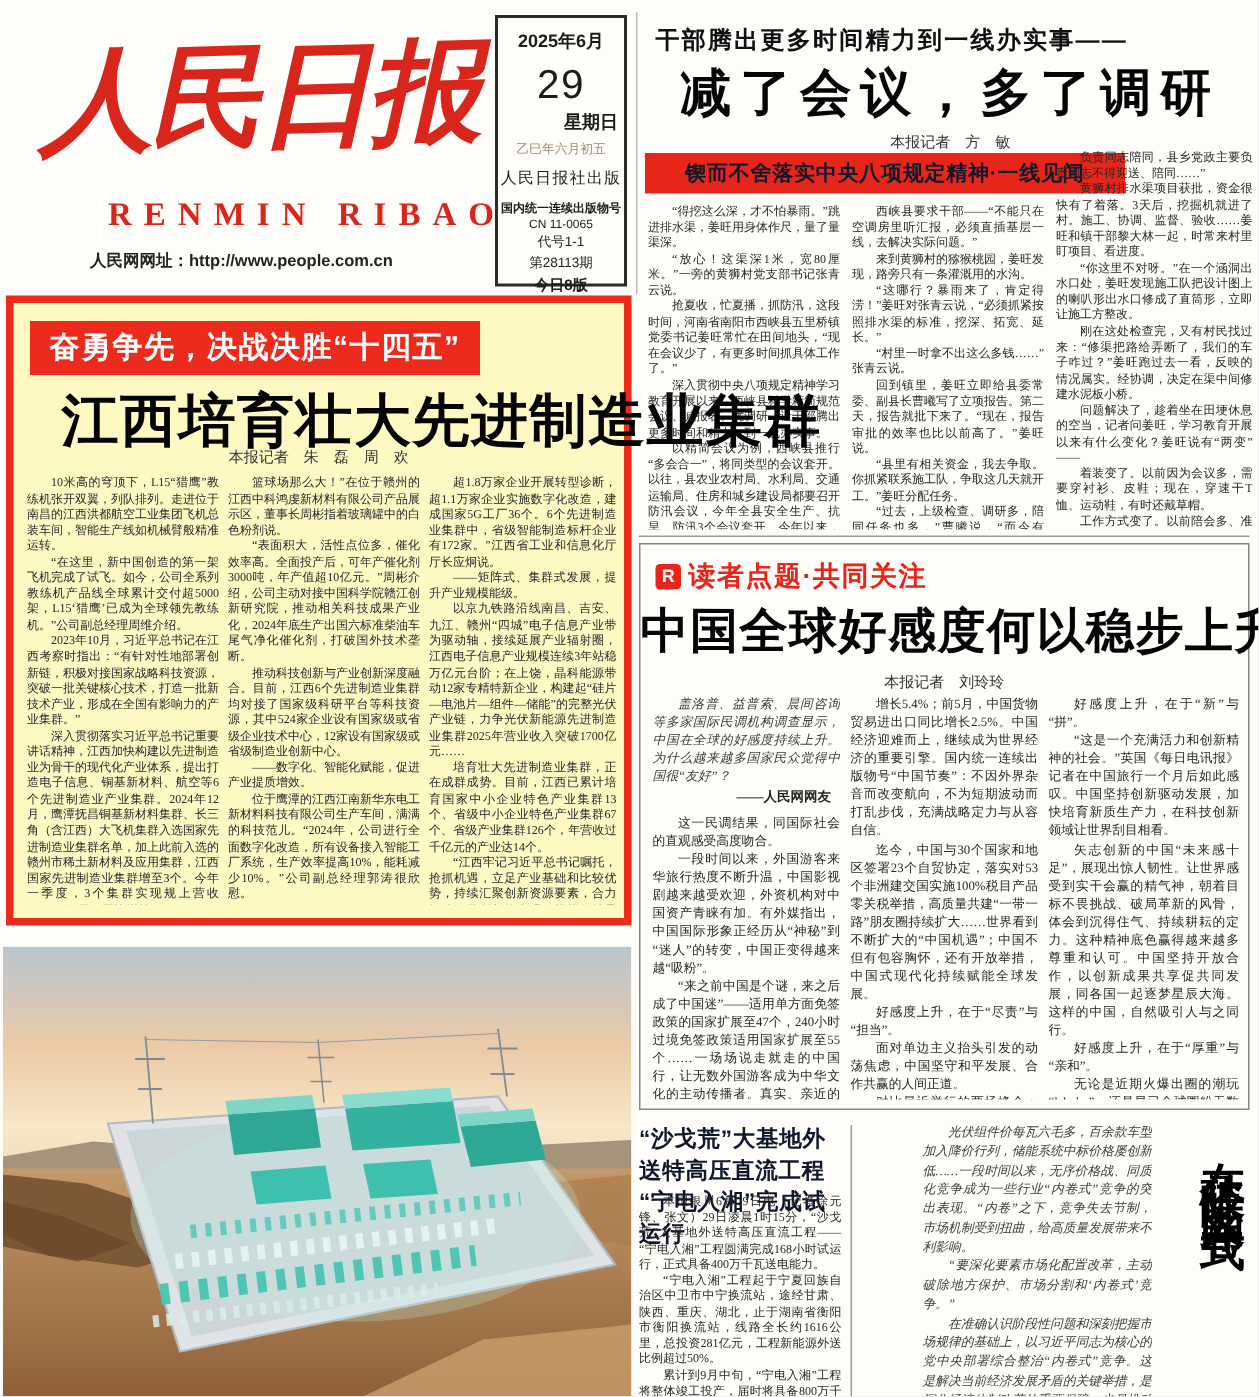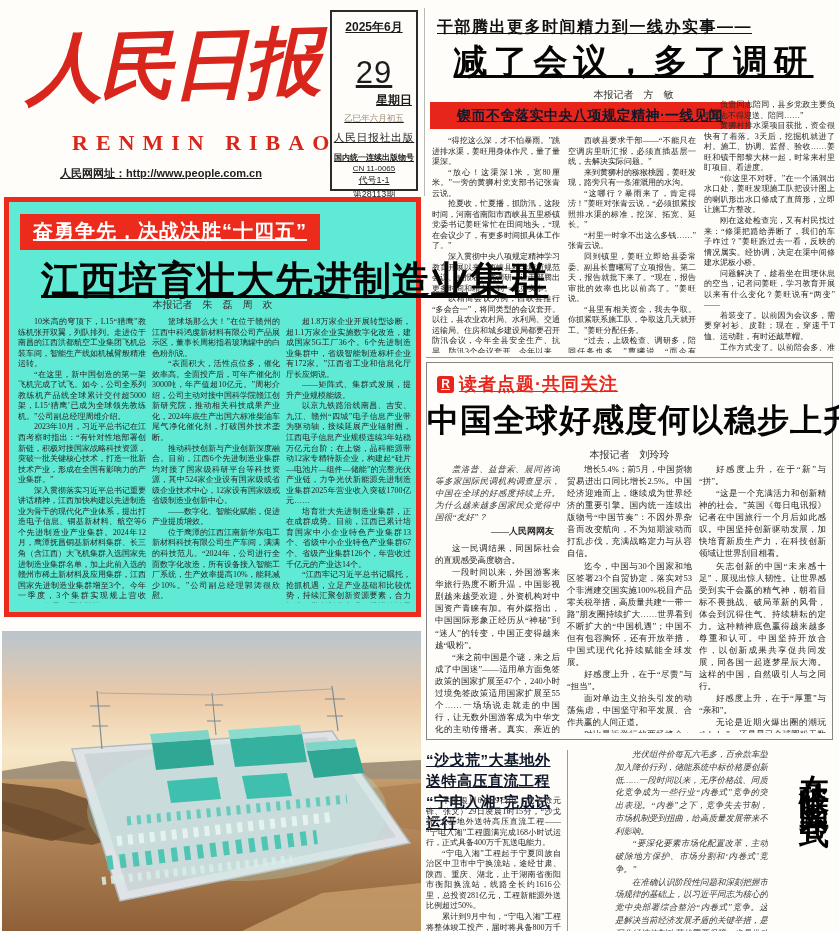--- a/index.html
+++ b/index.html
@@ -3,41 +3,41 @@
 <meta charset="utf-8">
 <title>人民日报</title>
 <style>
   * { margin:0; padding:0; box-sizing:border-box; }
   html,body { background:#e9e9e9; }
   .page {
     position:relative; width:839px; height:931px; margin:0 auto;
     background:#fffdfa; overflow:hidden;
     font-family:"Liberation Serif","DejaVu Serif",serif; color:#1c1c1c;
   }
-  .sans { font-family:"Liberation Sans","DejaVu Sans",sans-serif;text-decoration:underline; }
+  .sans { font-family:"Liberation Sans","DejaVu Sans",sans-serif; }
 
   
   .masthead-title{
     position:absolute; left:26px; top:2px; width:312px; height:126px;
     font-size:76px; font-weight:bold; color:#d8261c; line-height:126px;
     letter-spacing:-3px; transform:rotate(-1.5deg); font-style:italic; white-space:nowrap;
   }
   .masthead-roman{
     position:absolute; left:72px; top:130px; font-size:22px; font-weight:bold;
     color:#d8261c; letter-spacing:8px; white-space:nowrap;
   }
   .masthead-web{
     position:absolute; left:60px; top:166px; font-size:11px; font-weight:bold; color:#222;
   }
   .date-box{
     position:absolute; left:330px; top:10px; width:88px; height:181px;
     border:2px solid #2b2b2b; text-align:center; padding-top:7px;
   }
   .date-box .ym{ font-size:12px; font-weight:bold; }
-  .date-box .day{ font-size:31px; margin-top:19px; letter-spacing:1px;}
+  .date-box .day{ font-size:27px; margin-top:5px; letter-spacing:1px;}
   .date-box .wk{ font-size:12px; font-weight:bold; margin-top:1px;padding-left:40px;}
   .date-box .lunar{ font-size:8.5px; color:#9a8b72; margin-top:4px;}
   .date-box .pub{ font-size:10.5px; margin-top:6px; letter-spacing:1px;}
   .date-box .issn-label{ font-size:8px; font-weight:bold; margin-top:7px;}
   .date-box .issn{ font-size:8px; margin-top:1px;}
   .date-box .code{ font-size:9px; margin-top:1px;}
   .date-box .issue{ font-size:9px; margin-top:1px;}
   .date-box .pages{ font-size:10px; font-weight:bold; margin-top:1px;}
   .v-rule{ position:absolute; left:424px; top:8px; width:1px; height:188px; background:#b9b9b9; }
   .h-rule{ position:absolute; background:#9a9a9a; height:1px; }
@@ -70,21 +70,21 @@
   .reader-headline{ position:absolute; left:0; top:36px; width:100%; text-align:center;
     font-size:32px; font-weight:bold; letter-spacing:1px; color:#050505; white-space:nowrap;}
   .reader-byline{ position:absolute; left:0; top:85px; width:100%; text-align:center;
     font-size:10px; color:#333; }
   .reader-col{ font-size:8.5px; line-height:1.42; }
   .kai{ font-style:italic; color:#3a3a3a; }
   .sig{ text-align:right; font-weight:bold; font-size:9px; padding-right:6px; margin:2px 0 4px; }
 
   
   .red-box{ position:absolute; left:4px; top:197px; width:417px; height:420px;
-    border:5px solid #ec2b1c; background:#5eead4; }
+    border:5px solid #ec2b1c; background:#fef9c3; }
   .red-box-label{ position:absolute; left:11px; top:12px; background:#ec2b1c; color:#fff;
     font-size:20px; font-weight:bold; padding:4px 13px 5px; letter-spacing:1px; white-space:nowrap;}
   .red-box-headline{ position:absolute; left:0; top:53px; width:100%; text-align:right;
     font-size:38px; font-weight:bold; letter-spacing:1px; color:#050505; white-space:nowrap;padding-left:32px;}
   .red-box-byline{ position:absolute; left:0; top:96px; width:100%; text-align:center;
     font-size:10px; color:#333; }
 
   
   .ning-headline{ position:absolute; left:426px; top:749px; width:135px; font-size:15px;
     font-weight:bold; line-height:1.4; color:#0f172a; letter-spacing:0.5px;}

